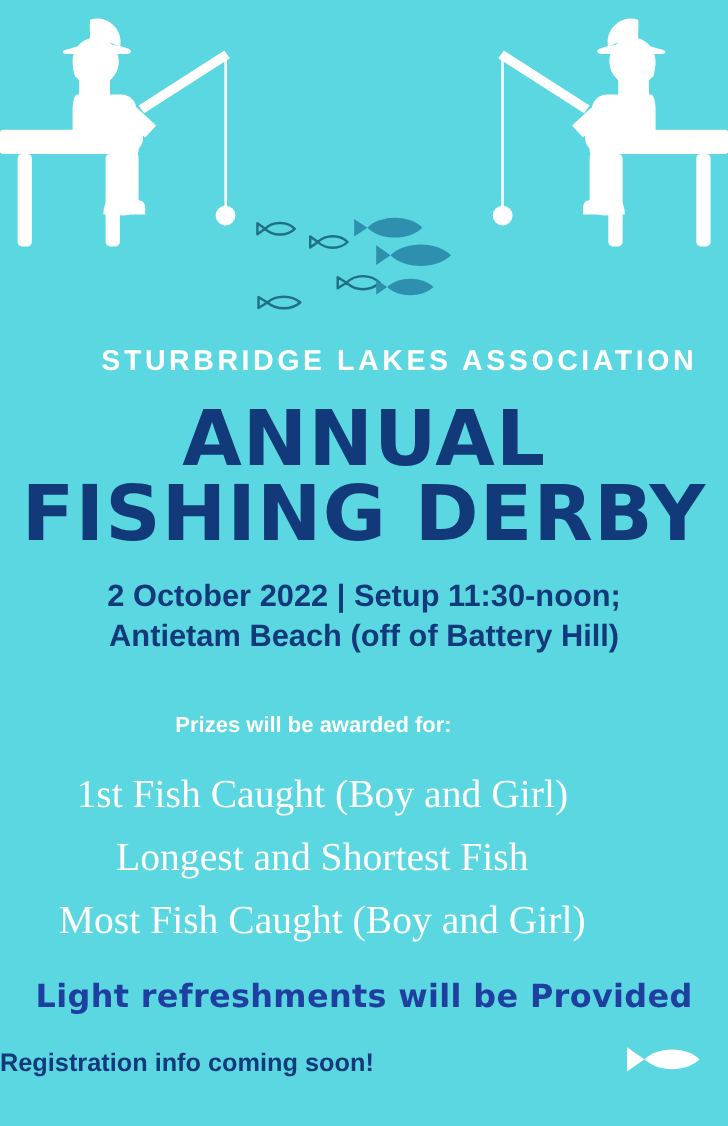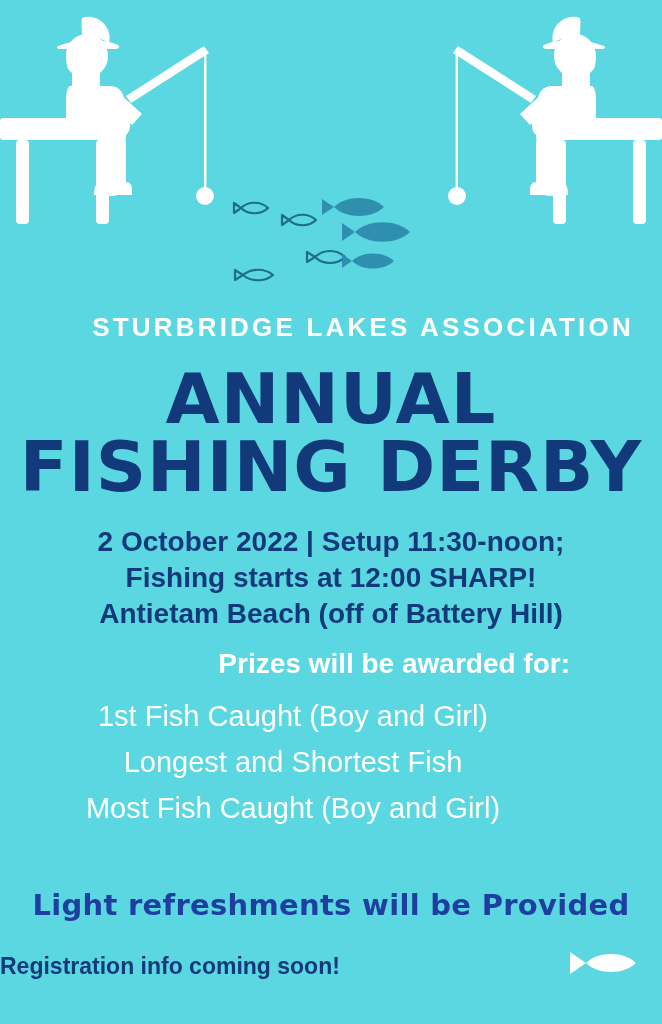--- a/index.html
+++ b/index.html
@@ -65,34 +65,35 @@
     font-weight: bold;
     line-height: 1.28;
   }
   .details div { margin: 0; }
 
   .prizes-head {
     position: absolute;
     top: 648px;
     left: 0;
     width: 570px;
-    text-align: right;
+    text-align: center;
     color: #ffffff;
-    font-size: 28px;
+    font-size: 20px;
     font-weight: bold;
   }
   .prizes-list {
     position: absolute;
     top: 694px;
     left: 0;
     width: 586px;
     text-align: center;
     color: #ffffff;
-    font-size: 29px;
+    font-size: 36px;
     line-height: 1.58;
+    font-family: Liberation Serif, serif;
   }
   .refreshments {
     position: absolute;
     top: 888px;
     left: 0;
     width: 662px;
     text-align: center;
     color: #1f3fa0;
     font-family: "DejaVu Sans", sans-serif;
     font-weight: bold;
@@ -191,21 +192,20 @@
     </g>
   </svg>
 
   <div class="org-name">STURBRIDGE LAKES ASSOCIATION</div>
 
   <div class="title title-1">ANNUAL</div>
   <div class="title title-2">FISHING DERBY</div>
 
   <div class="details">
     <div>2 October 2022 | Setup 11:30-noon;</div>
-    <div>Fishing starts at 12:00 SHARP!</div>
     <div>Antietam Beach (off of Battery Hill)</div>
   </div>
 
   <div class="prizes-head">Prizes will be awarded for:</div>
   <div class="prizes-list">
     <div>1st Fish Caught (Boy and Girl)</div>
     <div>Longest and Shortest Fish</div>
     <div>Most Fish Caught (Boy and Girl)</div>
   </div>
 

